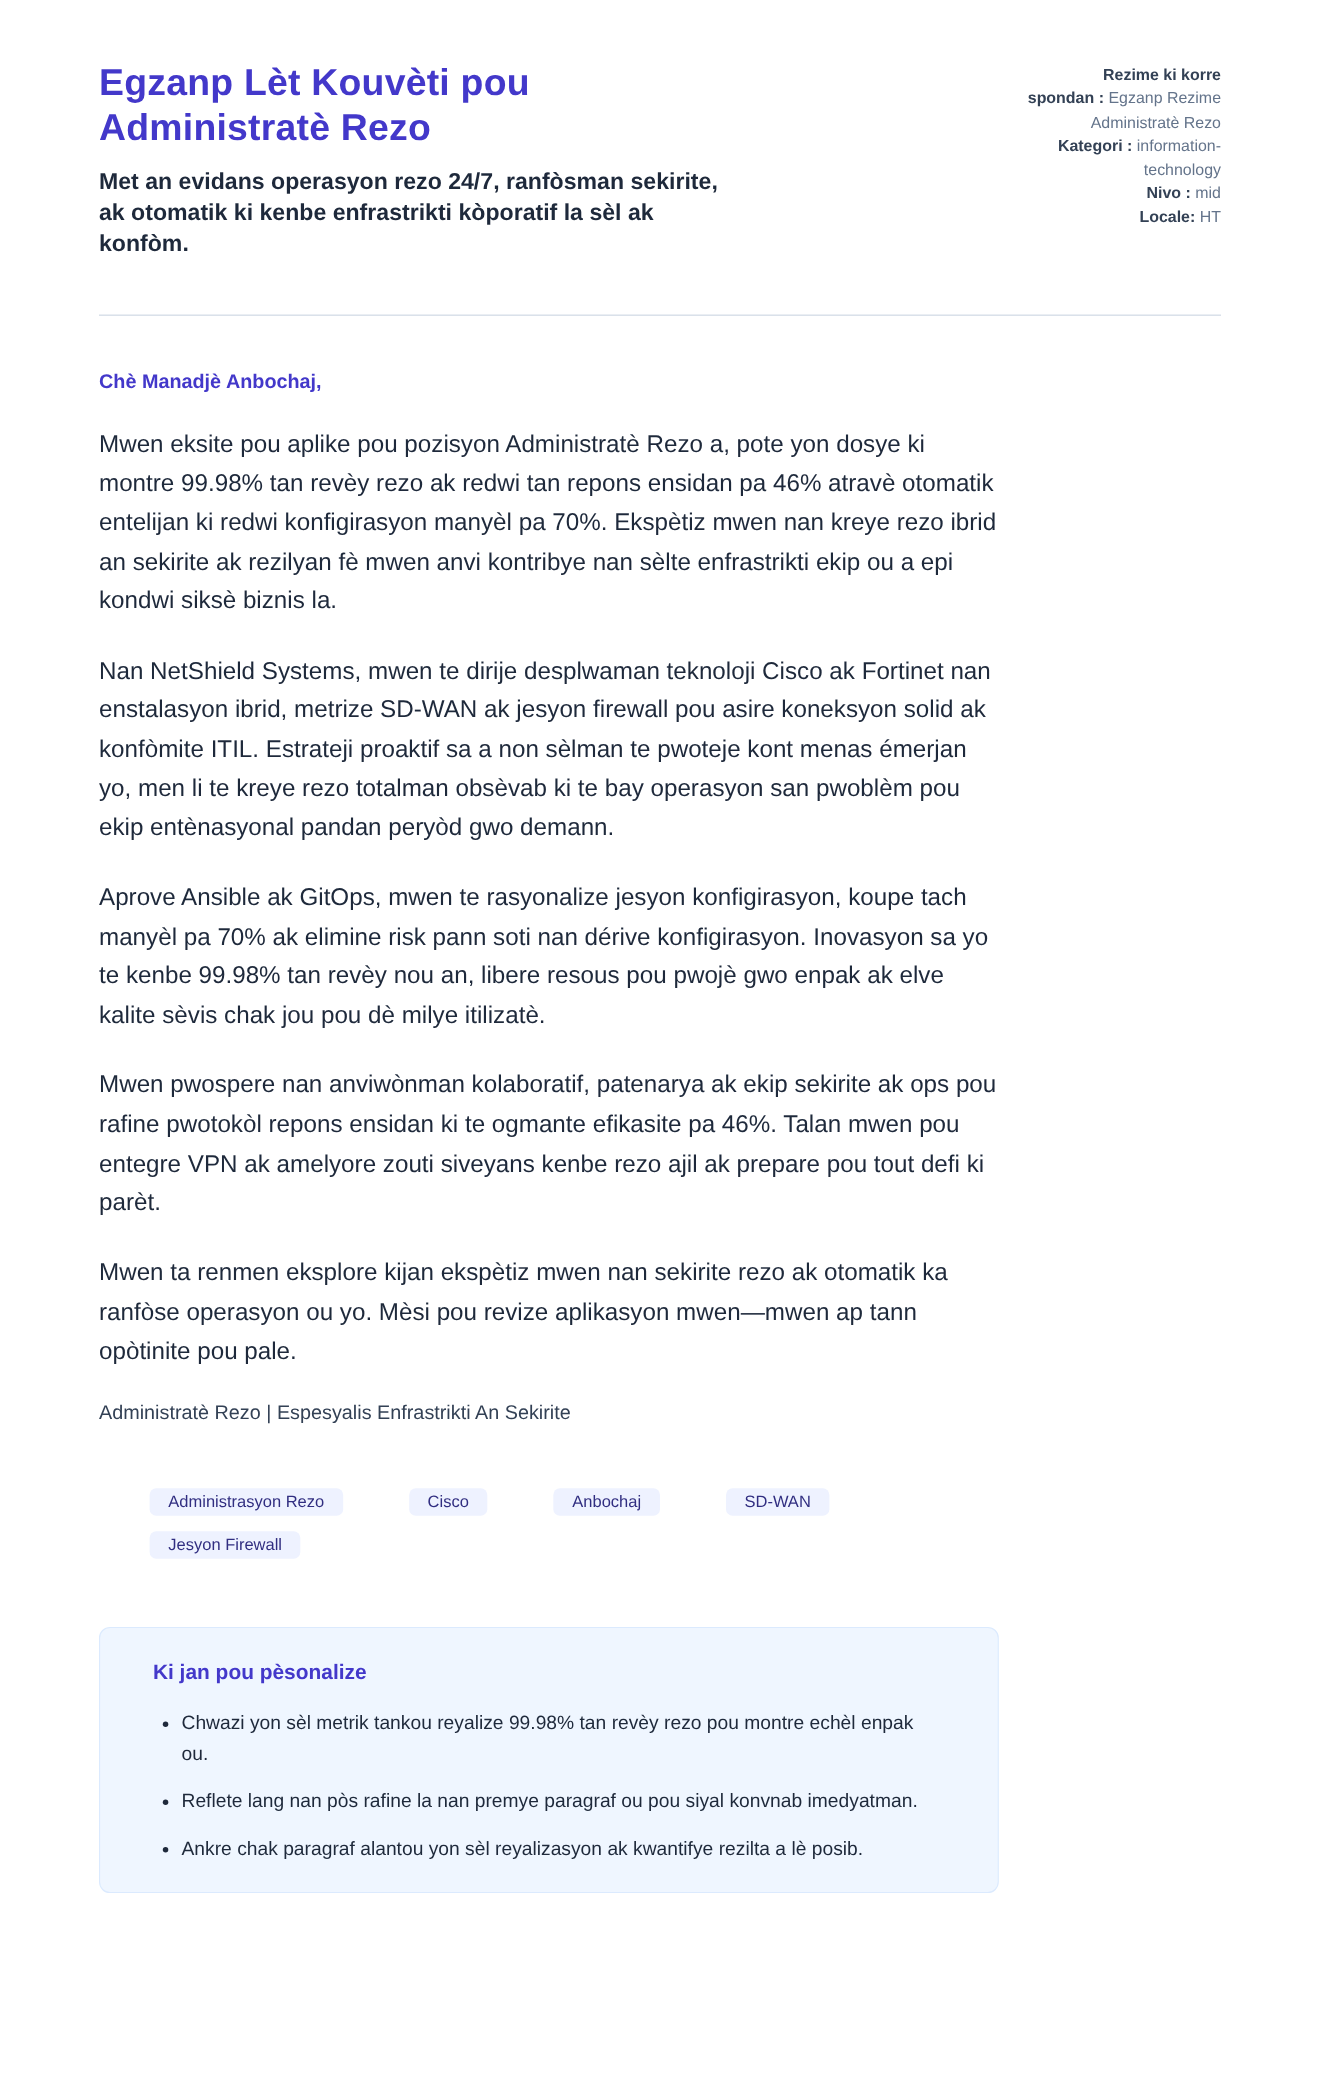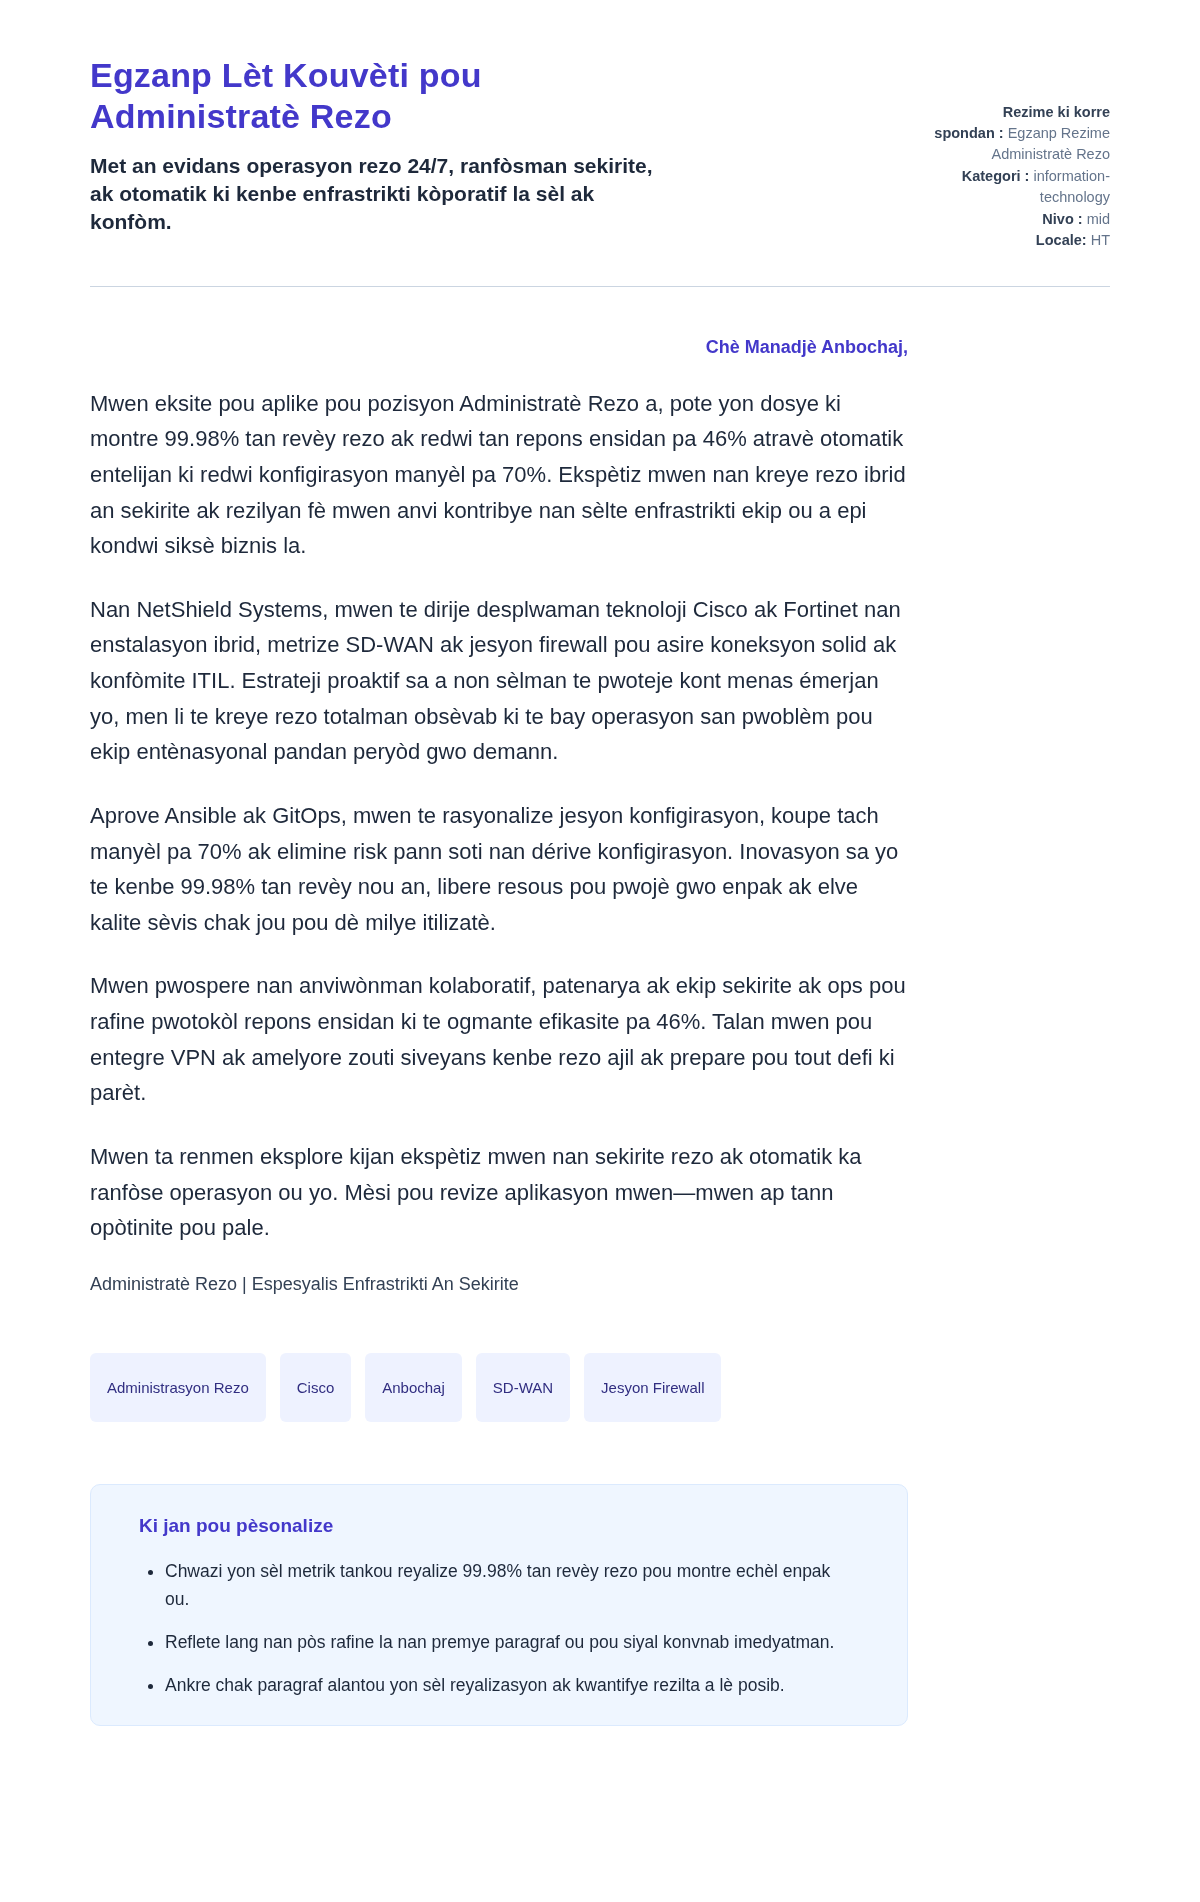--- a/index.html
+++ b/index.html
@@ -10,21 +10,21 @@
   }
   .page {
     width: 1020px;
     margin: 0 auto;
     padding: 55px 0 380px;
     min-height: 1902px;
   }
   .header {
     display: flex;
     justify-content: space-between;
-    align-items: flex-end;
+    align-items: flex-start;
   }
   .header-left { max-width: 585px; }
   .title {
     margin: 0;
     font-size: 34px;
     line-height: 1.22;
     font-weight: 700;
     color: #4338ca;
     letter-spacing: 0.2px;
   }
@@ -49,21 +49,20 @@
     border: none;
     border-top: 1px solid #cbd5e1;
     margin: 34px 0 0;
   }
   .content { max-width: 818px; }
   .greeting {
     margin: 50px 0 0;
     font-size: 18px;
     font-weight: 700;
     color: #4338ca;
-    text-align: right;
   }
   .para {
     margin: 28px 0 0;
     font-size: 22px;
     line-height: 1.62;
     color: #1e293b;
   }
   .sig-name {
     margin: 62px 0 0;
     font-size: 18.5px;
@@ -78,23 +77,24 @@
   .tags {
     margin-top: 58px;
     display: flex;
     flex-wrap: wrap;
     gap: 14px;
   }
   .tag {
     background: #eef2ff;
     color: #312e81;
     font-size: 15px;
-    padding: 26px 17px;
+    padding: 4px 17px;
     border-radius: 6px;
     white-space: nowrap;
+    margin-left: 46px;
   }
   .callout {
     margin-top: 62px;
     width: 100%;
     background: #eff6ff;
     border: 1px solid #dbeafe;
     border-radius: 10px;
     padding: 30px 48px 26px;
   }
   .callout-title {

